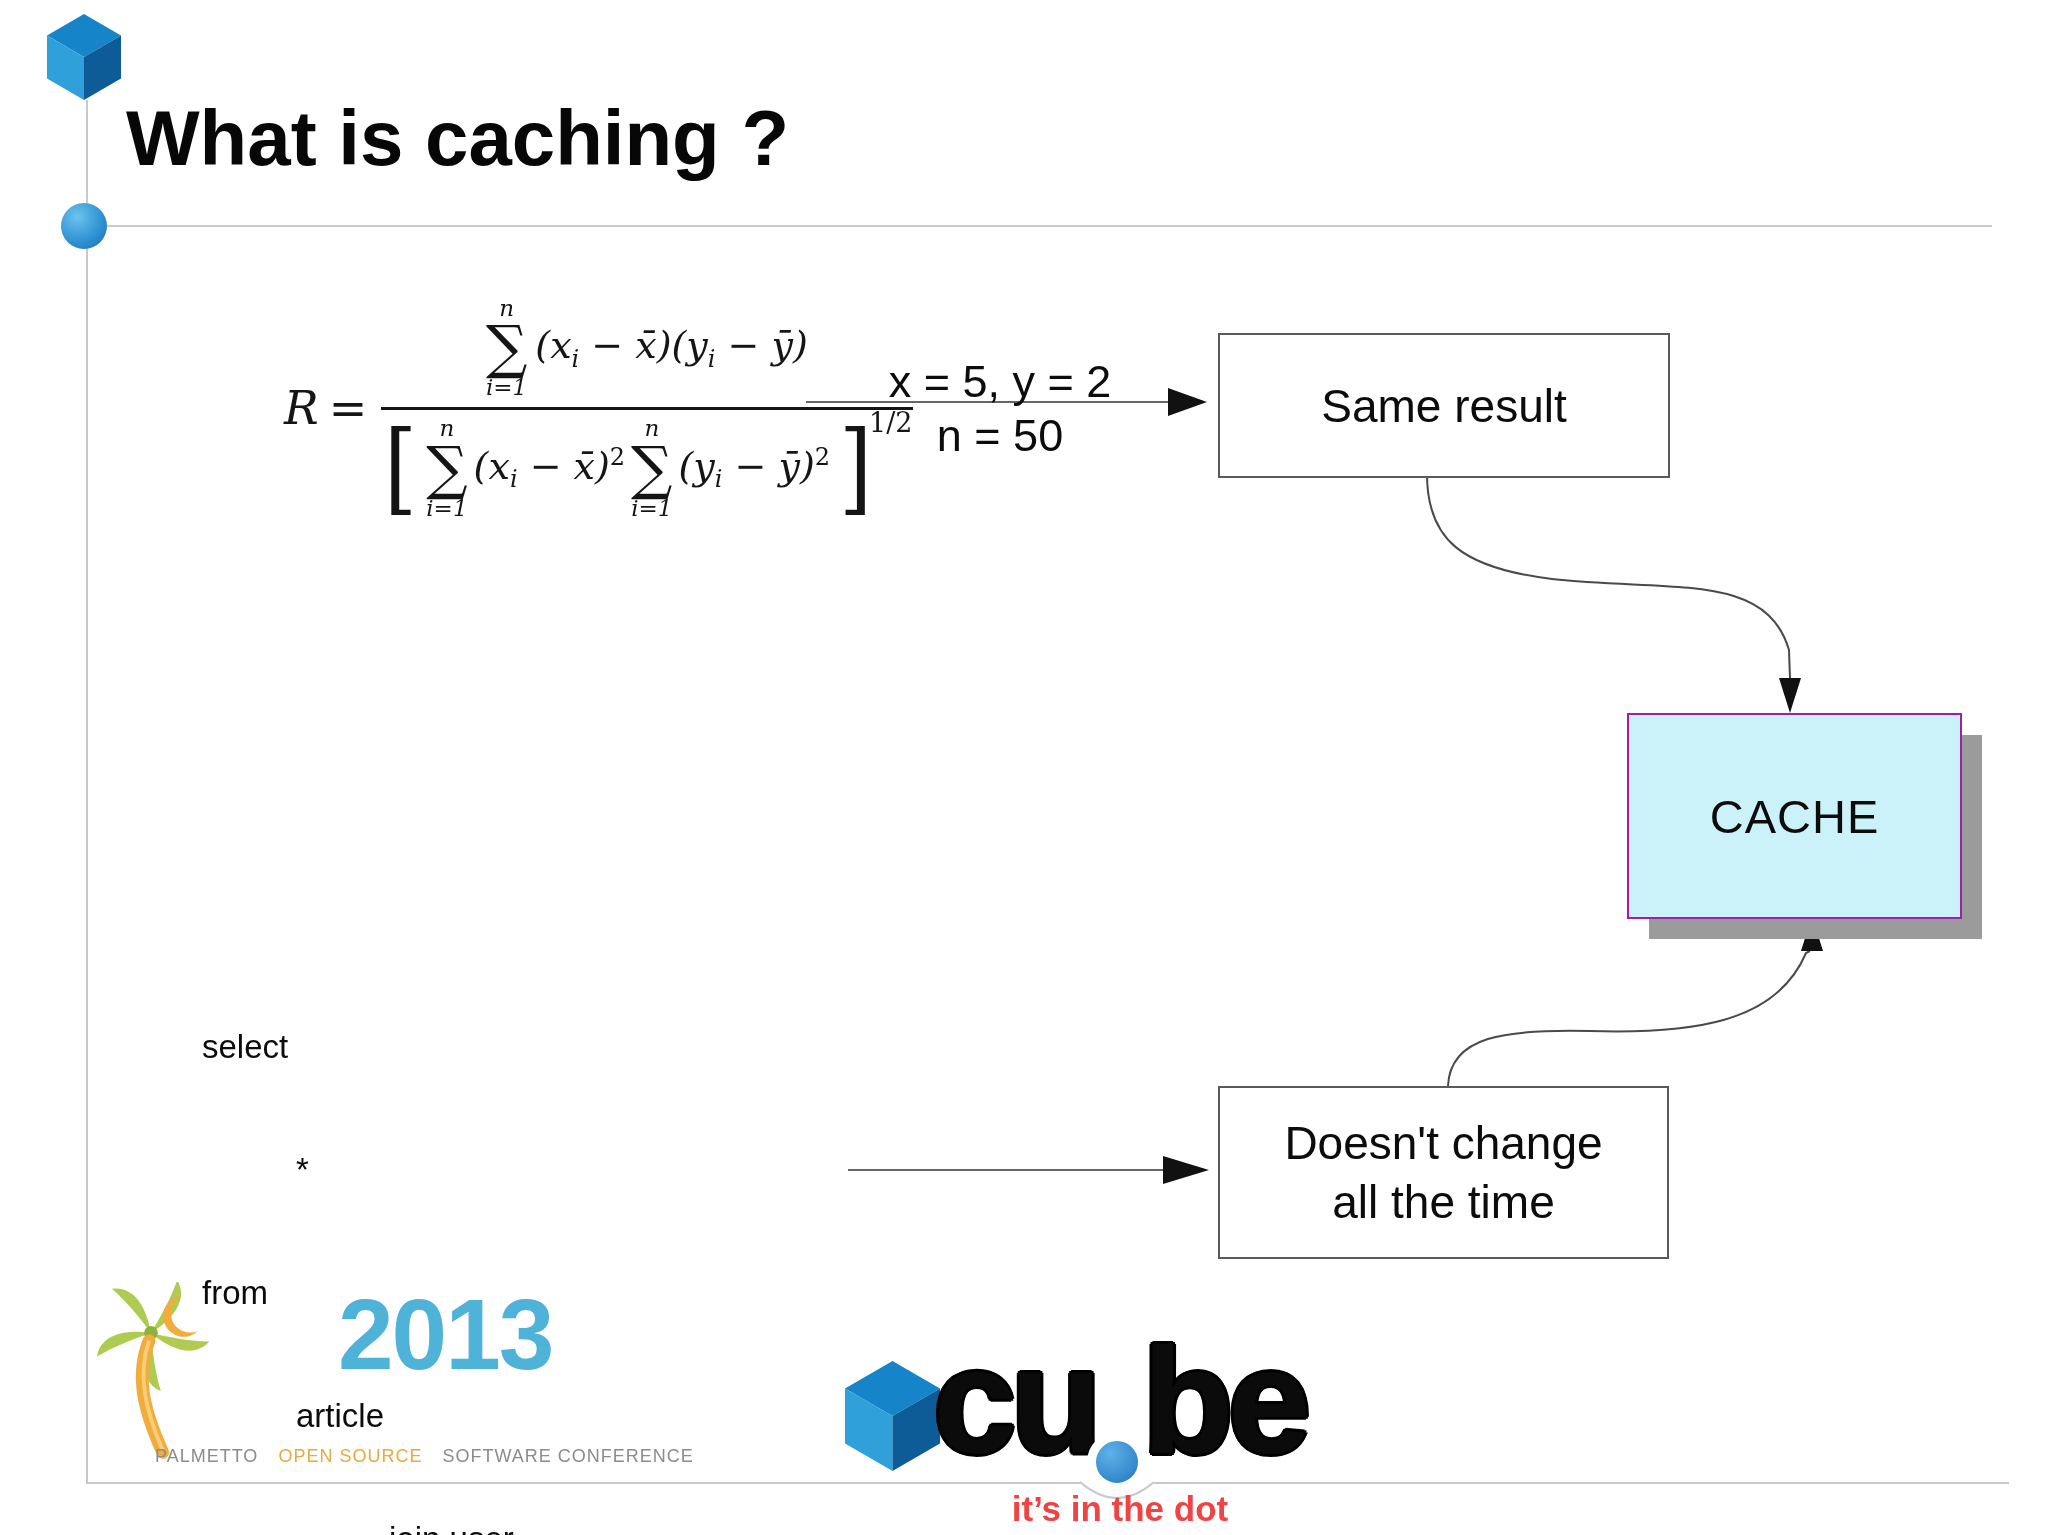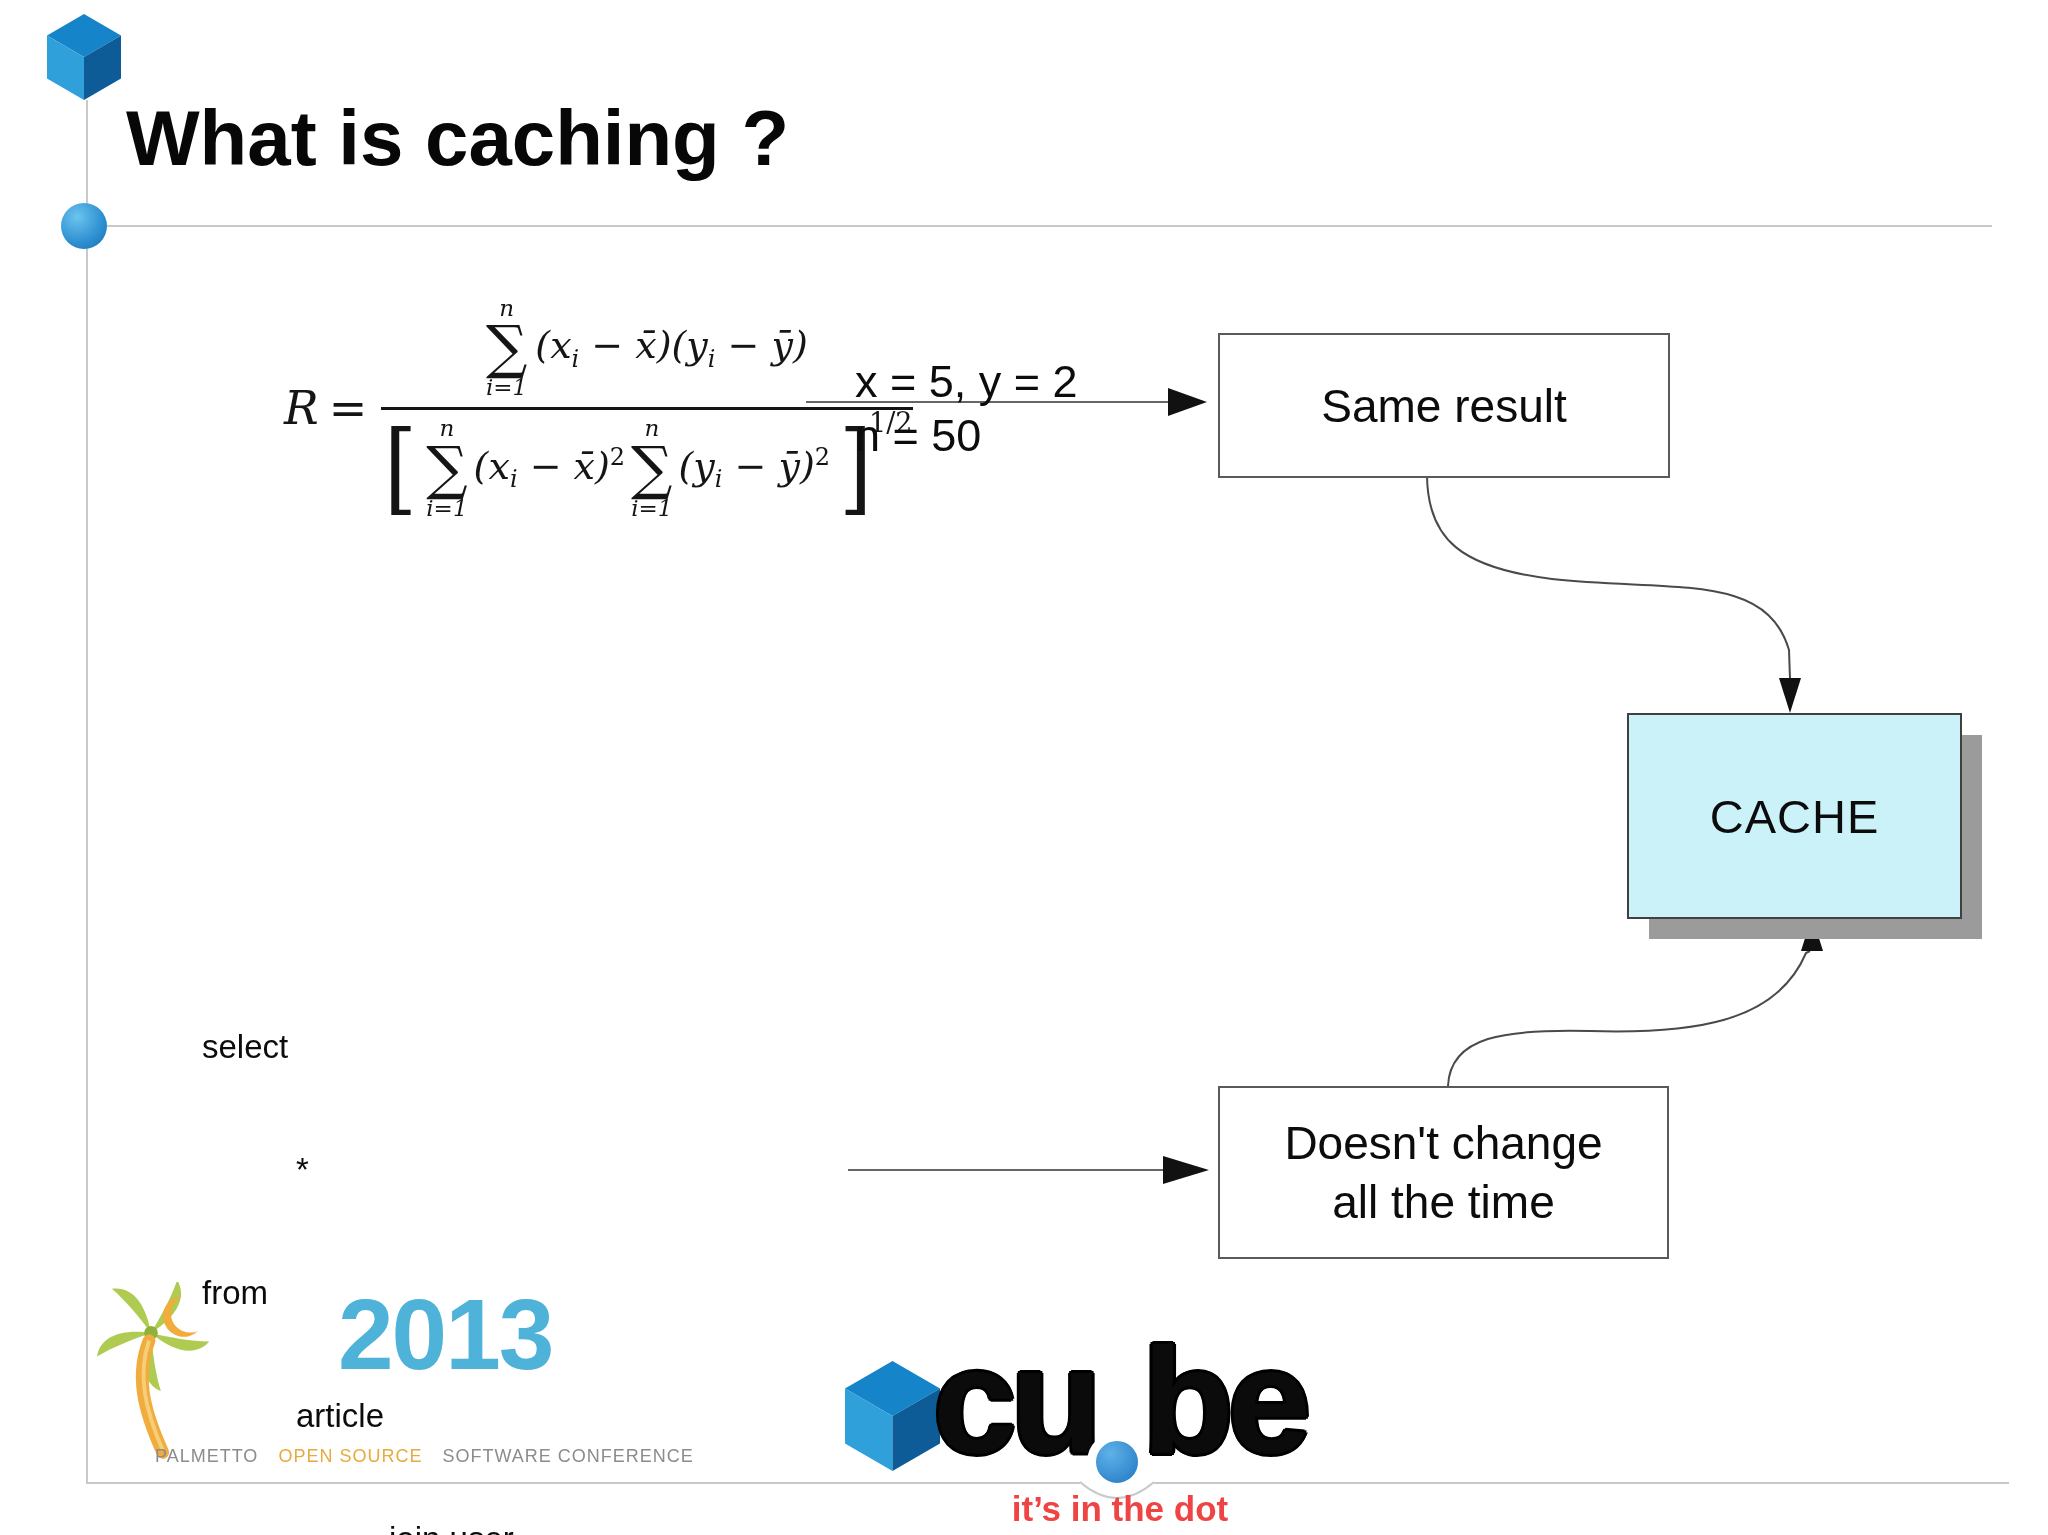--- a/index.html
+++ b/index.html
@@ -28,31 +28,31 @@
   .frac-den{display:flex;align-items:center;gap:6px;padding-top:6px;}
   .sum{display:inline-flex;flex-direction:column;align-items:center;line-height:1;}
   .sum .lim{font-size:23px;font-style:italic;line-height:1.05;}
   .sum .sym{font-size:58px;line-height:0.95;font-style:normal;}
   .expr{font-size:38px;font-style:italic;white-space:pre;text-align:center;}
   .expr sub{font-size:24px;}
   .expr sup{font-size:24px;font-style:normal;}
   .bracket{font-size:100px;line-height:1;font-style:normal;transform:scaleX(0.85);}
   .outer-exp{font-size:27px;position:relative;top:-46px;margin-left:-12px;font-style:normal;}
 
-  .ex-label{left:855px;width:290px;font-size:45px;line-height:1.05;z-index:2;}
+  .ex-label{left:855px;width:290px;text-align:center;font-size:45px;line-height:1.05;z-index:2;}
   .ex1{top:358px;}
   .ex2{top:412px;}
 
   
   .node{position:absolute;background:#ffffff;border:2px solid #5a5a5a;display:flex;
         align-items:center;justify-content:center;text-align:center;z-index:2;}
   .node-same{left:1218px;top:333px;width:448px;height:141px;font-size:46px;}
   .cache-shadow{left:1649px;top:735px;width:333px;height:204px;background:#9b9b9b;z-index:1;}
   .node-cache{left:1627px;top:713px;width:331px;height:202px;background:#ccf2f9;
-              border:2px solid #404040;font-size:47px;letter-spacing:1px;z-index:2;}
+              border:2px solid #a21caf;font-size:47px;letter-spacing:1px;z-index:2;}
   .node-doesnt{left:1218px;top:1086px;width:447px;height:169px;font-size:46px;
                line-height:59px;flex-direction:column;justify-content:center;}
 
   
   .sql{left:202px;top:944px;font-size:33px;line-height:41px;z-index:2;white-space:pre;}
   .sql-line{height:41px;}
   .ind1{padding-left:94px;}
   .ind2{padding-left:187px;}
 
   

